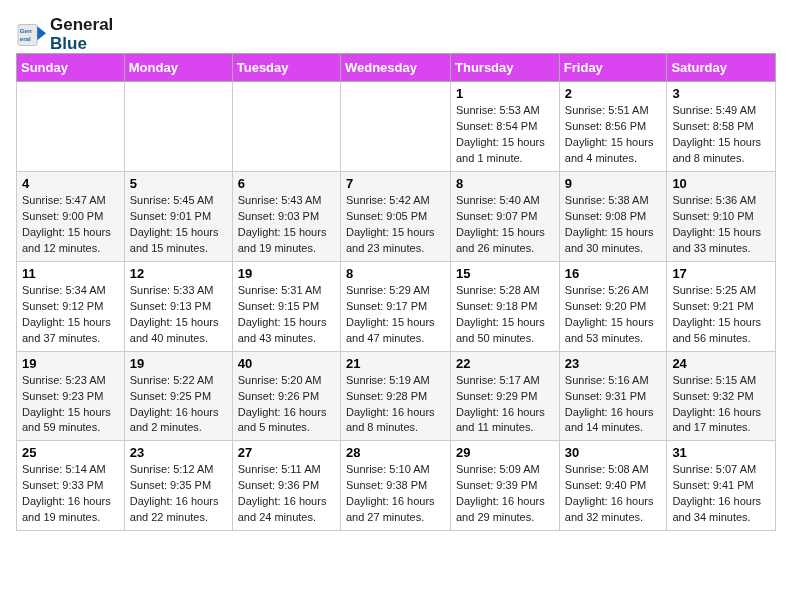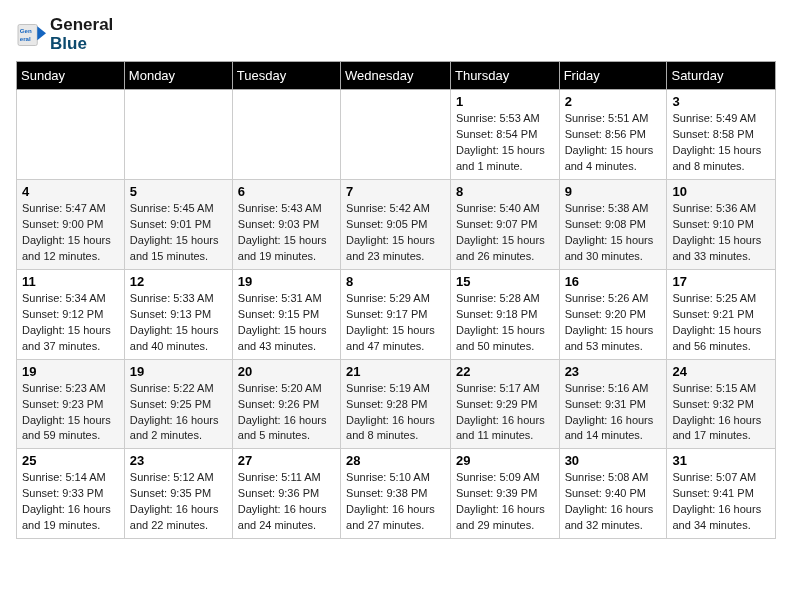--- a/index.html
+++ b/index.html
@@ -7,21 +7,20 @@
       font-family: Arial, sans-serif;
       background: #fff;
       width: 792px;
       min-height: 612px;
       padding: 16px;
     }
     .header {
       display: flex;
       justify-content: space-between;
       align-items: flex-start;
-      margin-bottom: 8px;
     }
     .logo {
       display: flex;
       align-items: center;
     }
     .logo-icon {
       width: 32px;
       height: 28px;
       margin-right: 2px;
     }
@@ -36,26 +35,26 @@
     .location {
       font-size: 15px;
       color: #333;
     }
     table {
       width: 100%;
       border-collapse: collapse;
       font-size: 11px;
     }
     thead tr th {
-      background-color: #000000;
+      background-color: #d946ef;
       color: #fff;
       padding: 6px 4px;
       text-align: left;
       font-size: 13px;
-      font-weight: normal;
+      font-weight: bold;
       border: 1px solid #aaa;
     }
     tbody tr td {
       border: 1px solid #ccc;
       vertical-align: top;
       padding: 4px 5px;
       width: 113px;
       min-height: 80px;
       background: #fff;
     }
@@ -191,21 +190,21 @@
       <tr>
         <td>
           <div class="day-number">19</div>
           <div class="day-info">Sunrise: 5:23 AM<br>Sunset: 9:23 PM<br>Daylight: 15 hours<br>and 59 minutes.</div>
         </td>
         <td>
           <div class="day-number">19</div>
           <div class="day-info">Sunrise: 5:22 AM<br>Sunset: 9:25 PM<br>Daylight: 16 hours<br>and 2 minutes.</div>
         </td>
         <td>
-          <div class="day-number">20</div>
+          <div class="day-number">40</div>
           <div class="day-info">Sunrise: 5:20 AM<br>Sunset: 9:26 PM<br>Daylight: 16 hours<br>and 5 minutes.</div>
         </td>
         <td>
           <div class="day-number">21</div>
           <div class="day-info">Sunrise: 5:19 AM<br>Sunset: 9:28 PM<br>Daylight: 16 hours<br>and 8 minutes.</div>
         </td>
         <td>
           <div class="day-number">22</div>
           <div class="day-info">Sunrise: 5:17 AM<br>Sunset: 9:29 PM<br>Daylight: 16 hours<br>and 11 minutes.</div>
         </td>

